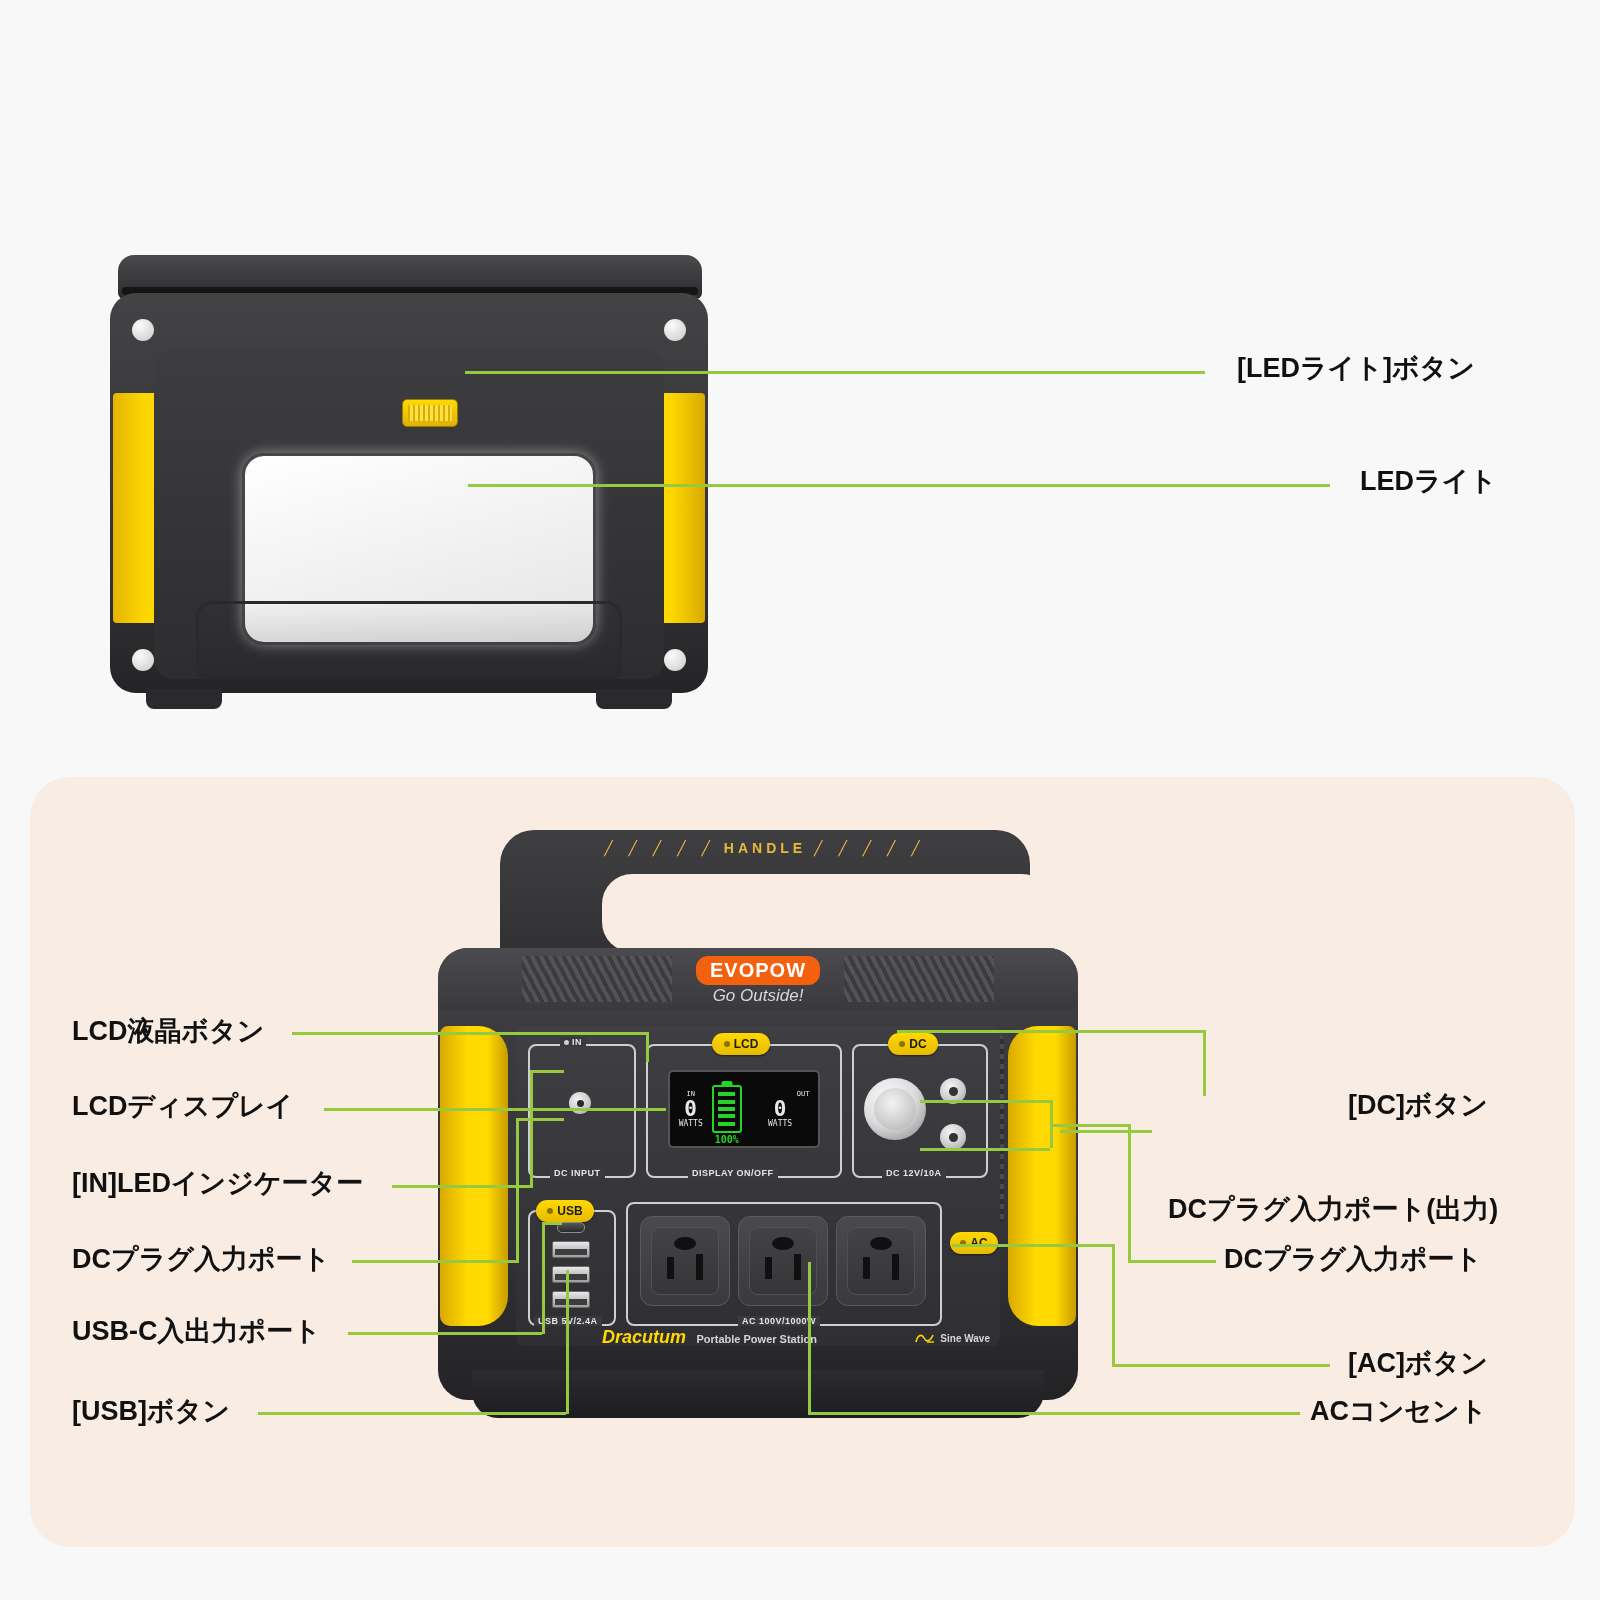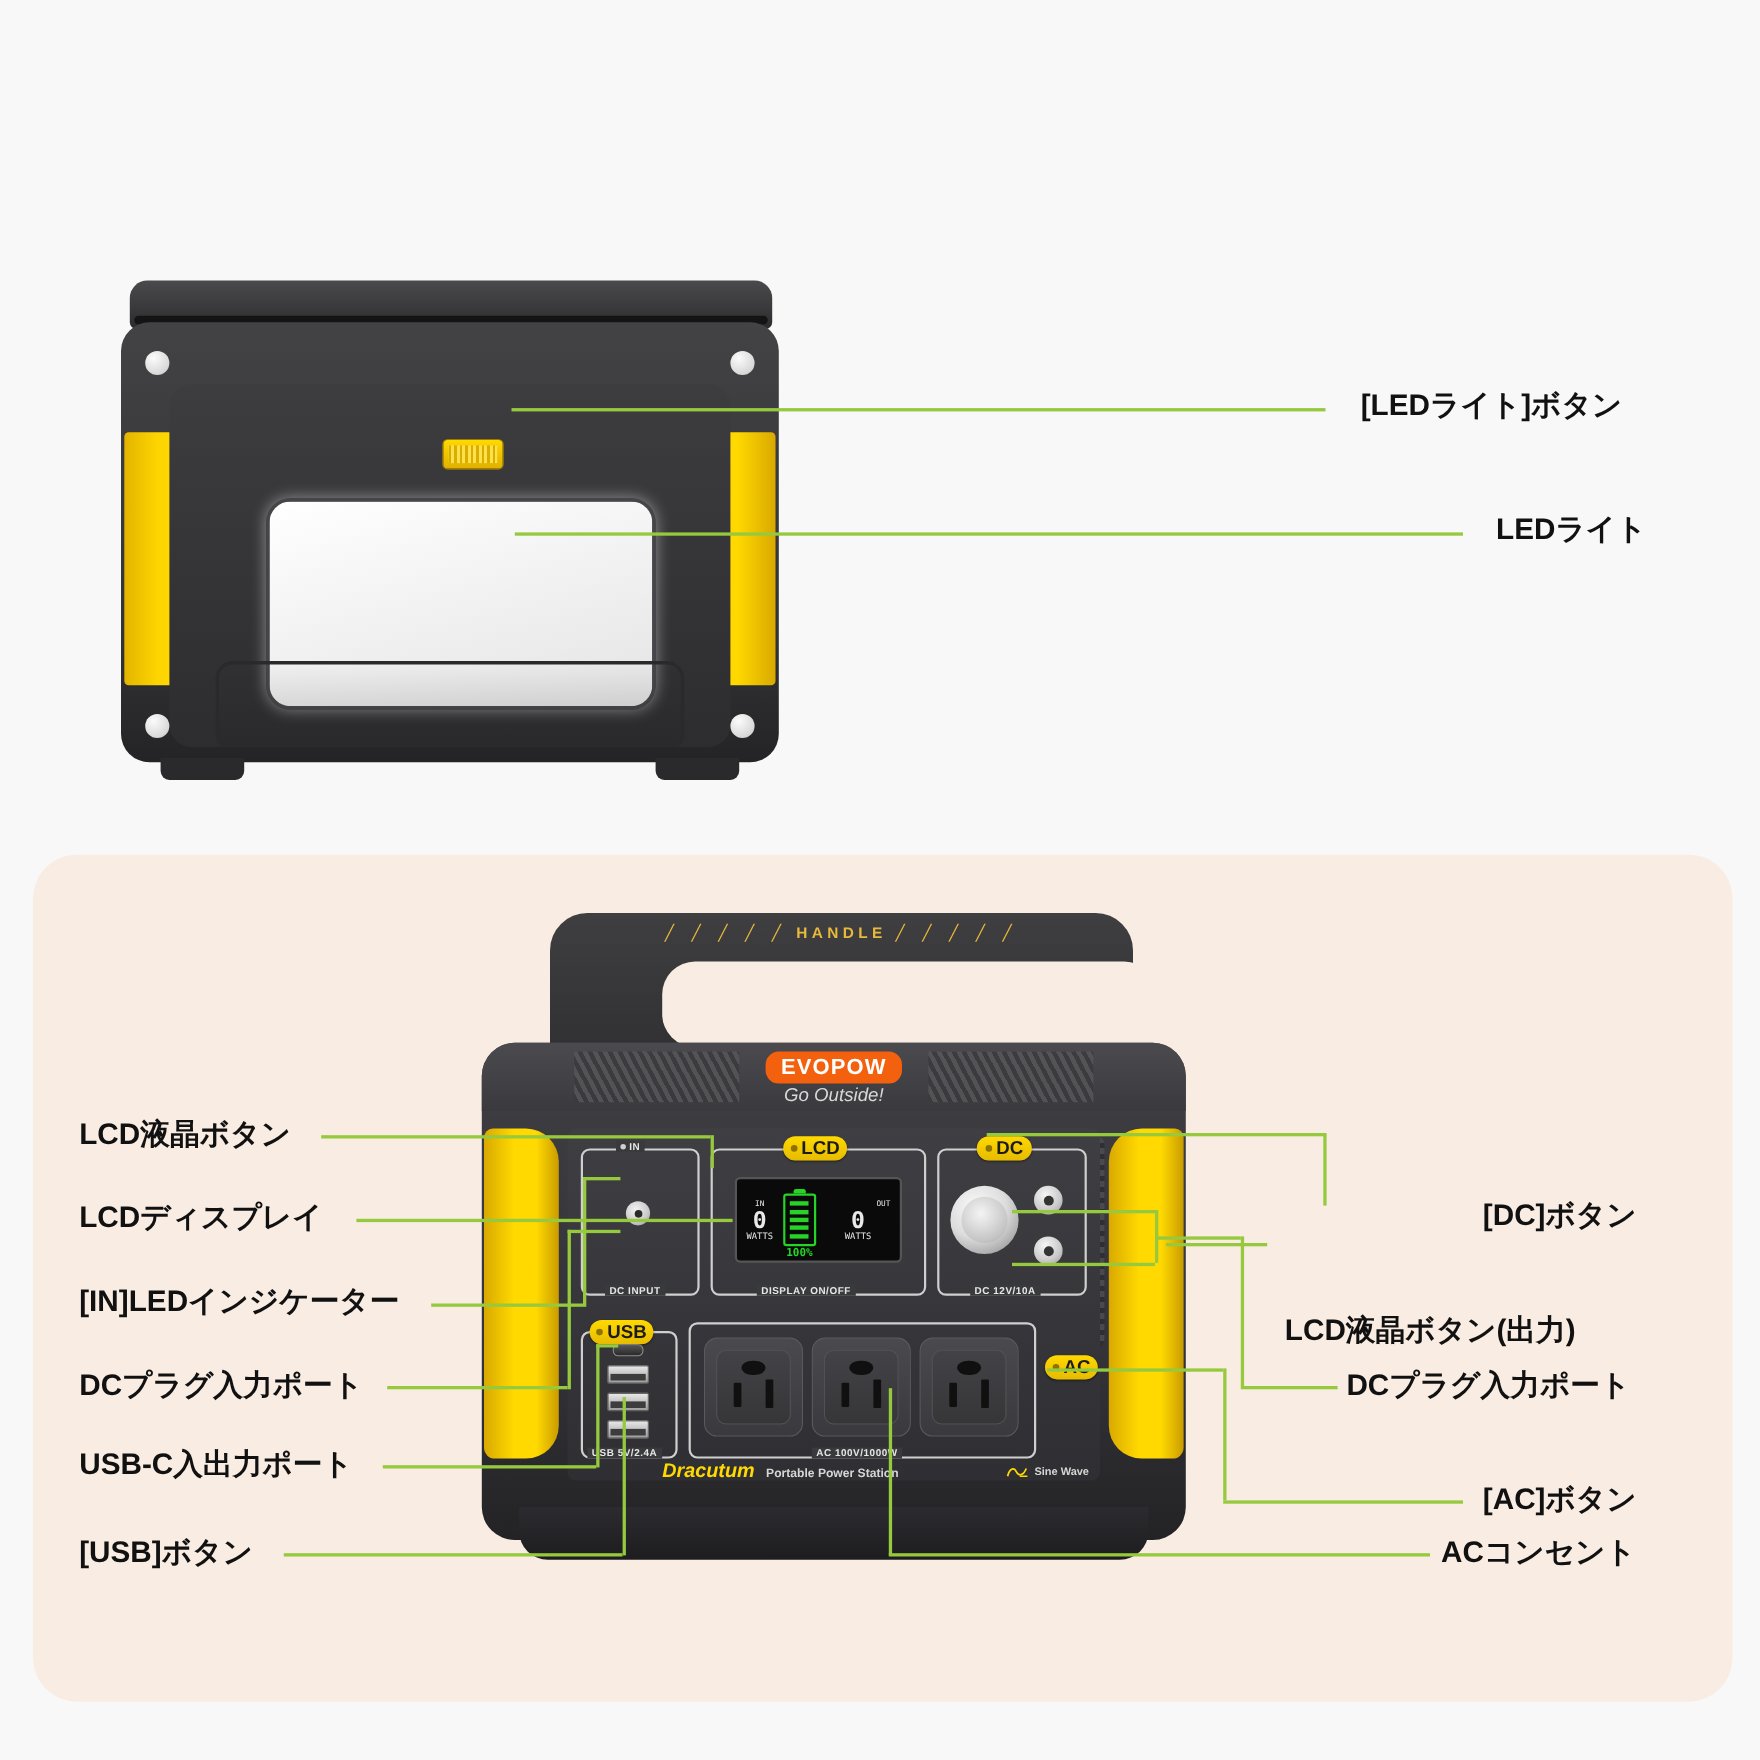--- a/index.html
+++ b/index.html
@@ -155,21 +155,21 @@
     background:linear-gradient(180deg,#3f3f43,#2f2f33);border-radius:8px;
   }
 
   .grp{position:absolute;border:2px solid #cfcfcf;border-radius:8px;}
   .grp-cap{
     position:absolute;color:#e6e6e6;font-size:9px;font-weight:bold;
     background:#383a3c;padding:0 4px;letter-spacing:.5px;white-space:nowrap;
   }
   .ybtn{
     position:absolute;background:linear-gradient(180deg,#ffd900,#e6bb00);
-    border-radius:11px;height:22px;color:#1c1c1c;font-size:17px;font-weight:bold;
+    border-radius:11px;height:22px;color:#1c1c1c;font-size:12px;font-weight:bold;
     display:flex;align-items:center;justify-content:center;gap:4px;
     box-shadow:0 1px 2px rgba(0,0,0,.5);
   }
   .ybtn .dot{width:6px;height:6px;border-radius:50%;background:#8d7200;}
 
   .lcd{
     position:absolute;background:#0a0a0a;border:2px solid #555;border-radius:5px;
     display:flex;align-items:center;justify-content:center;
   }
   .lcd-in,.lcd-out{
@@ -463,18 +463,18 @@
   <div class="ln h" style="left:1128px;top:1260px;width:88px;"></div>
 
   <div class="ln h" style="left:952px;top:1244px;width:160px;"></div>
   <div class="ln v" style="left:1112px;top:1244px;height:120px;"></div>
   <div class="ln h" style="left:1112px;top:1364px;width:218px;"></div>
 
   <div class="ln v" style="left:808px;top:1262px;height:152px;"></div>
   <div class="ln h" style="left:808px;top:1412px;width:492px;"></div>
 
   <div class="label" style="left:1348px;top:1092px;">[DC]ボタン</div>
-  <div class="label" style="left:1168px;top:1196px;">LCD液晶ボタン(出力)</div>
+  <div class="label" style="left:1168px;top:1196px;">DCプラグ入力ポート(出力)</div>
   <div class="label" style="left:1224px;top:1246px;">DCプラグ入力ポート</div>
   <div class="label" style="left:1348px;top:1350px;">[AC]ボタン</div>
   <div class="label" style="left:1310px;top:1398px;">ACコンセント</div>
 
 </div>
 
 </body></html>

